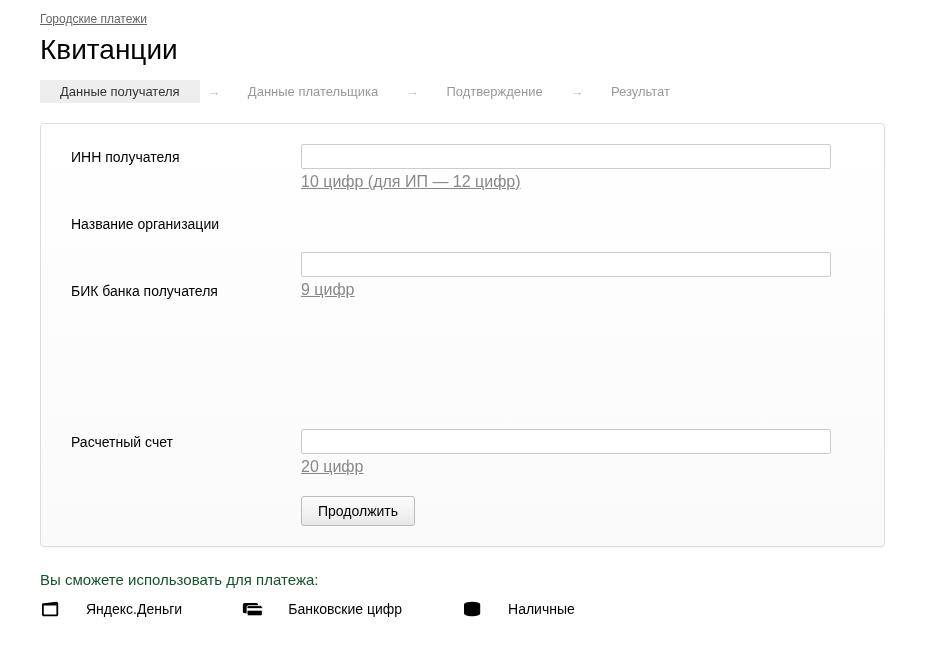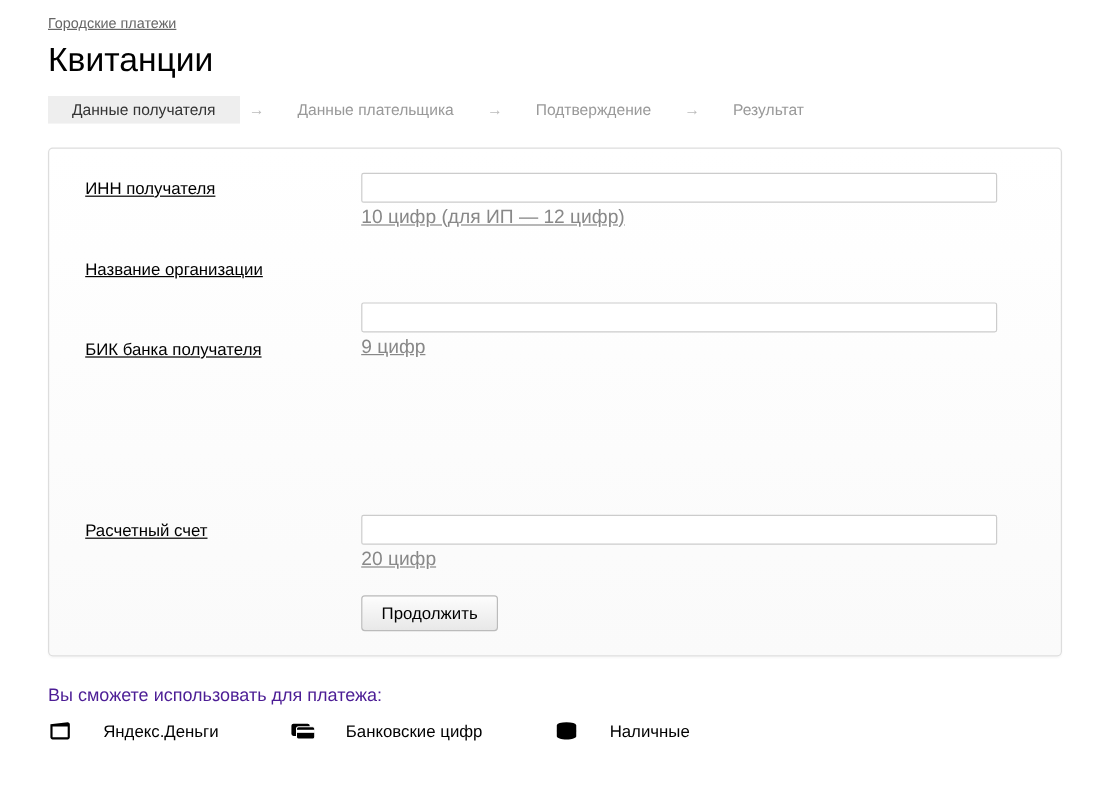--- a/index.html
+++ b/index.html
@@ -54,21 +54,20 @@
       align-items: flex-start;
       margin-bottom: 20px;
     }
     .form-row.gap-large { margin-bottom: 130px; align-items: flex-end; }
     .form-row:last-of-type { margin-bottom: 0; }
     .form-label {
       width: 230px;
       padding-top: 5px;
       font-size: 14px;
       color: #000;
-      text-decoration: underline;
     }
     .form-control {
       flex: 1;
     }
     .form-control input[type="text"],
     .form-control textarea {
       width: 100%;
       max-width: 530px;
       border: 1px solid #ccc;
       border-radius: 2px;
@@ -97,21 +96,21 @@
       font-size: 14px;
       border: 1px solid #bbb;
       border-radius: 3px;
       background: linear-gradient(#fdfdfd, #e8e8e8);
       cursor: pointer;
     }
     .payment-heading {
       margin-top: 24px;
       margin-bottom: 12px;
       font-size: 15px;
-      color: #4c1d95;
+      color: #14532d;
     }
     .payment-methods {
       display: flex;
       gap: 60px;
       align-items: center;
     }
     .method {
       display: flex;
       align-items: center;
       gap: 24px;

